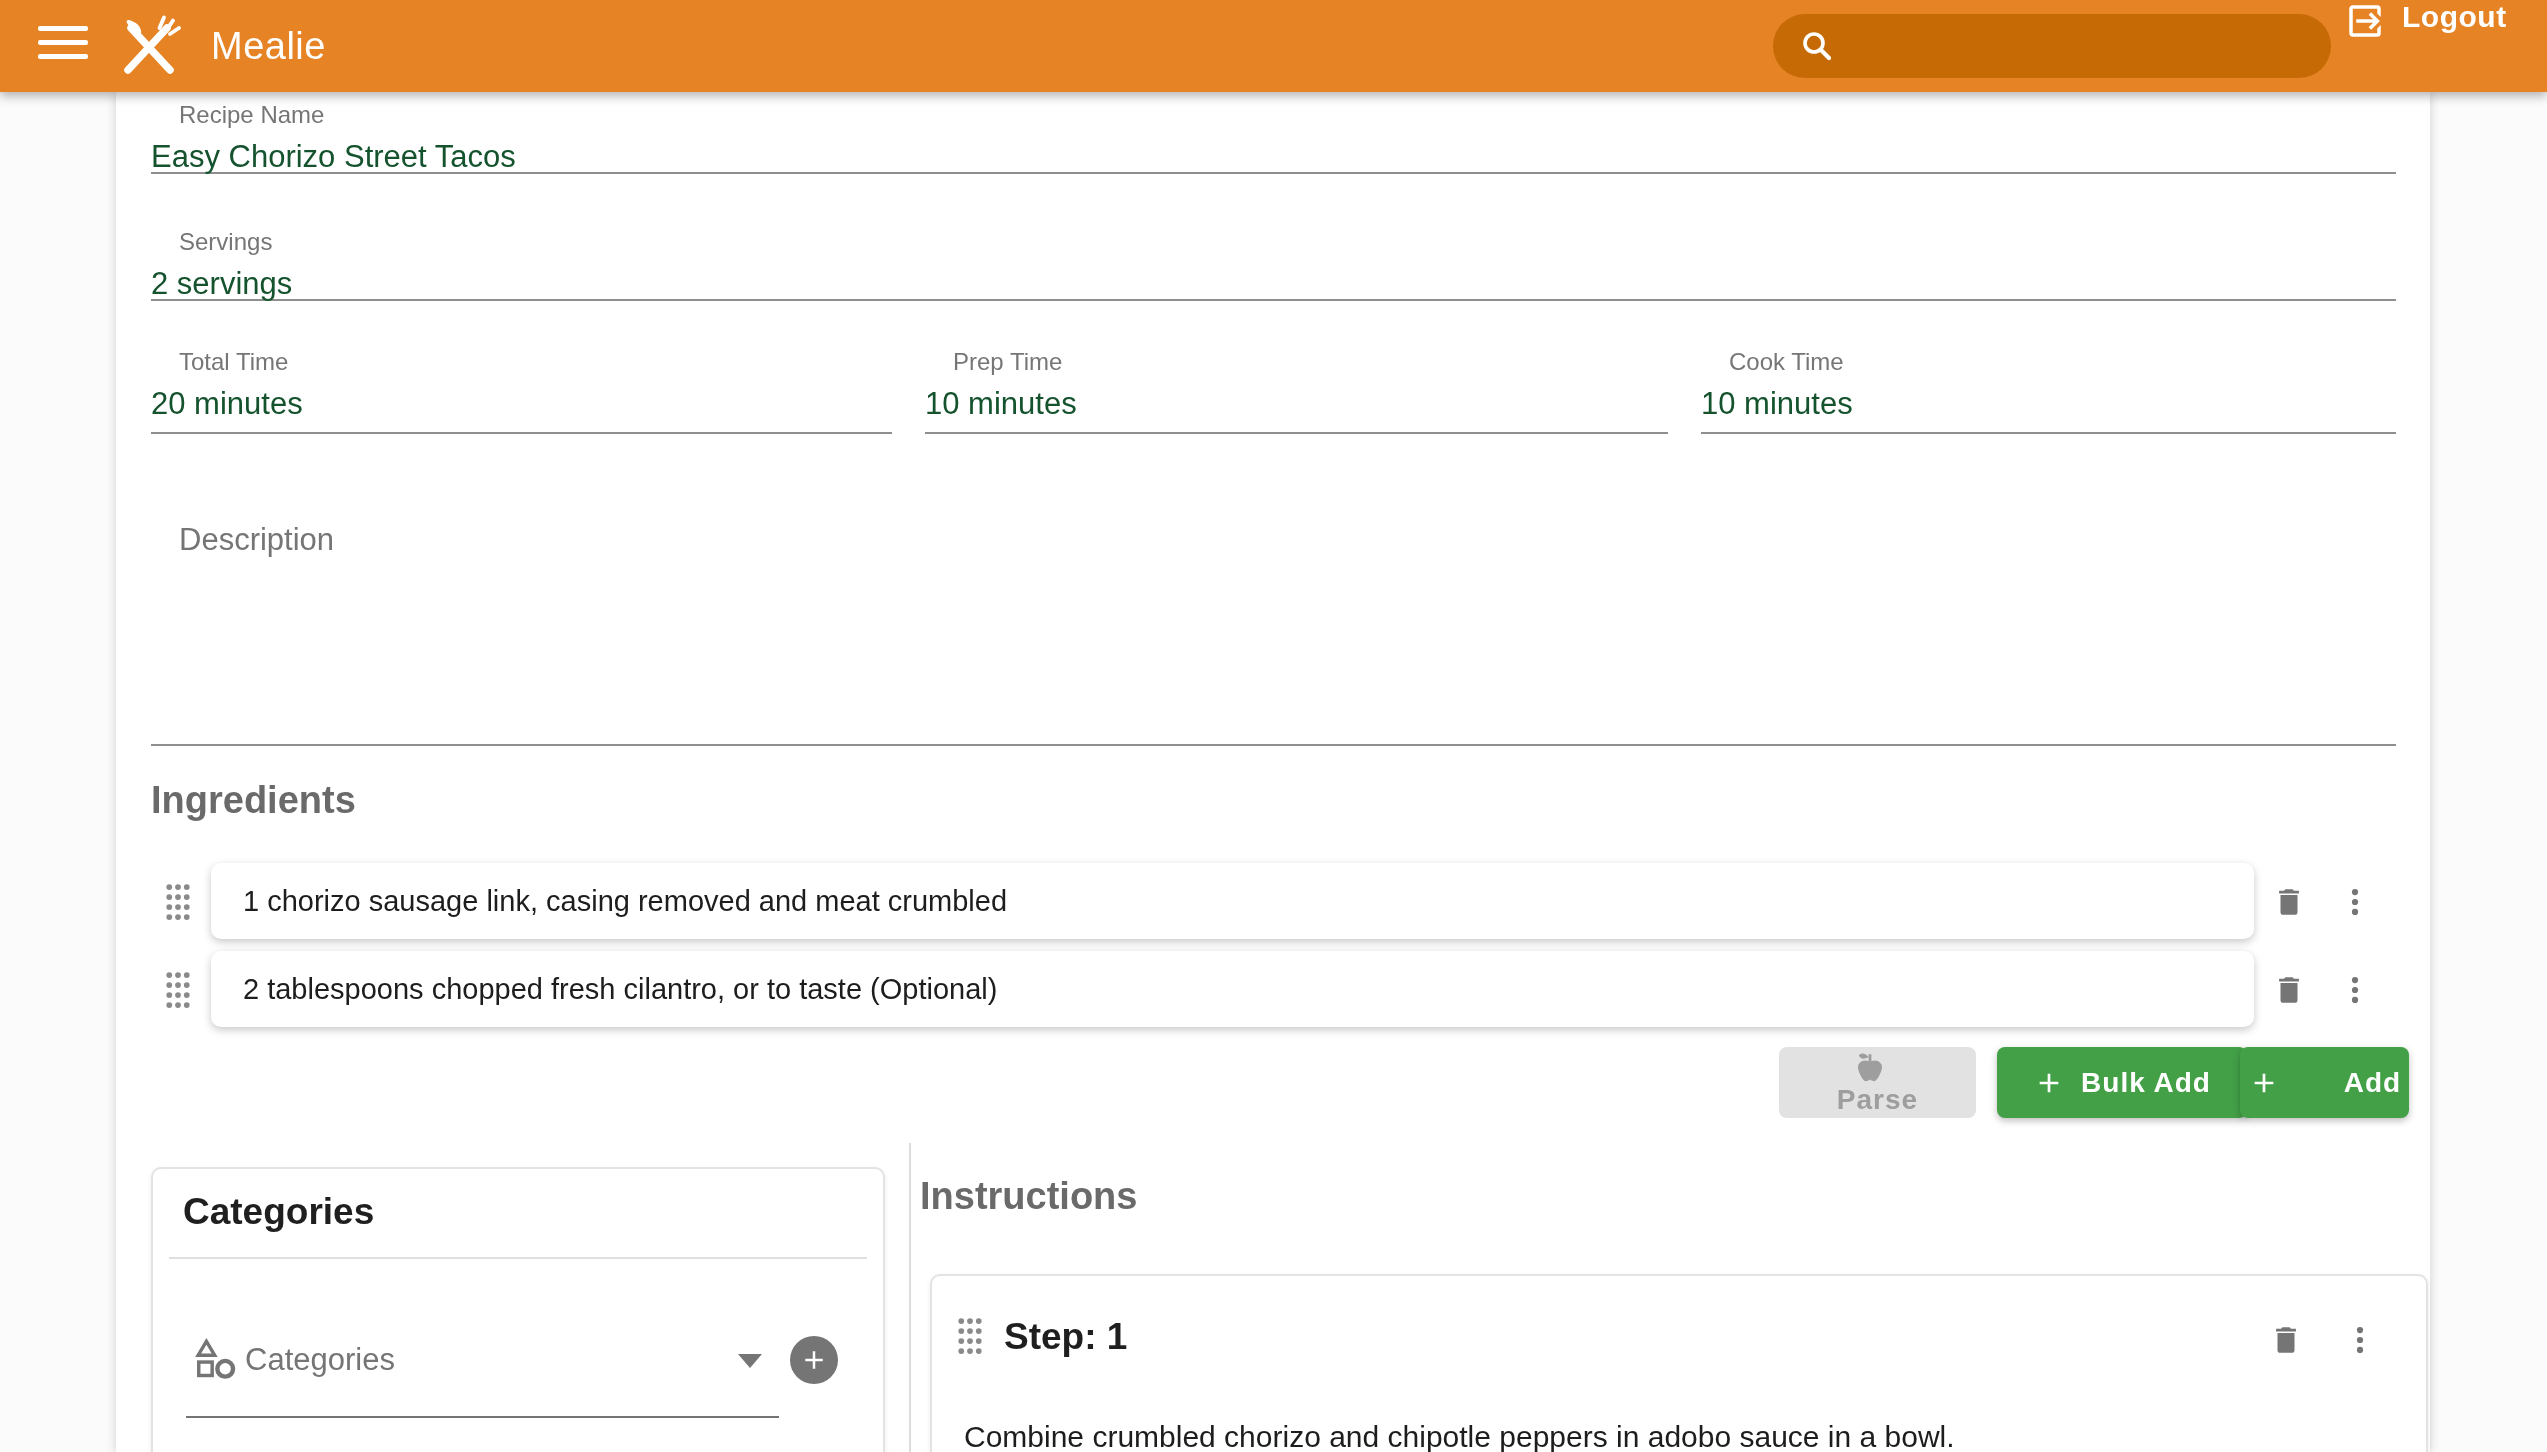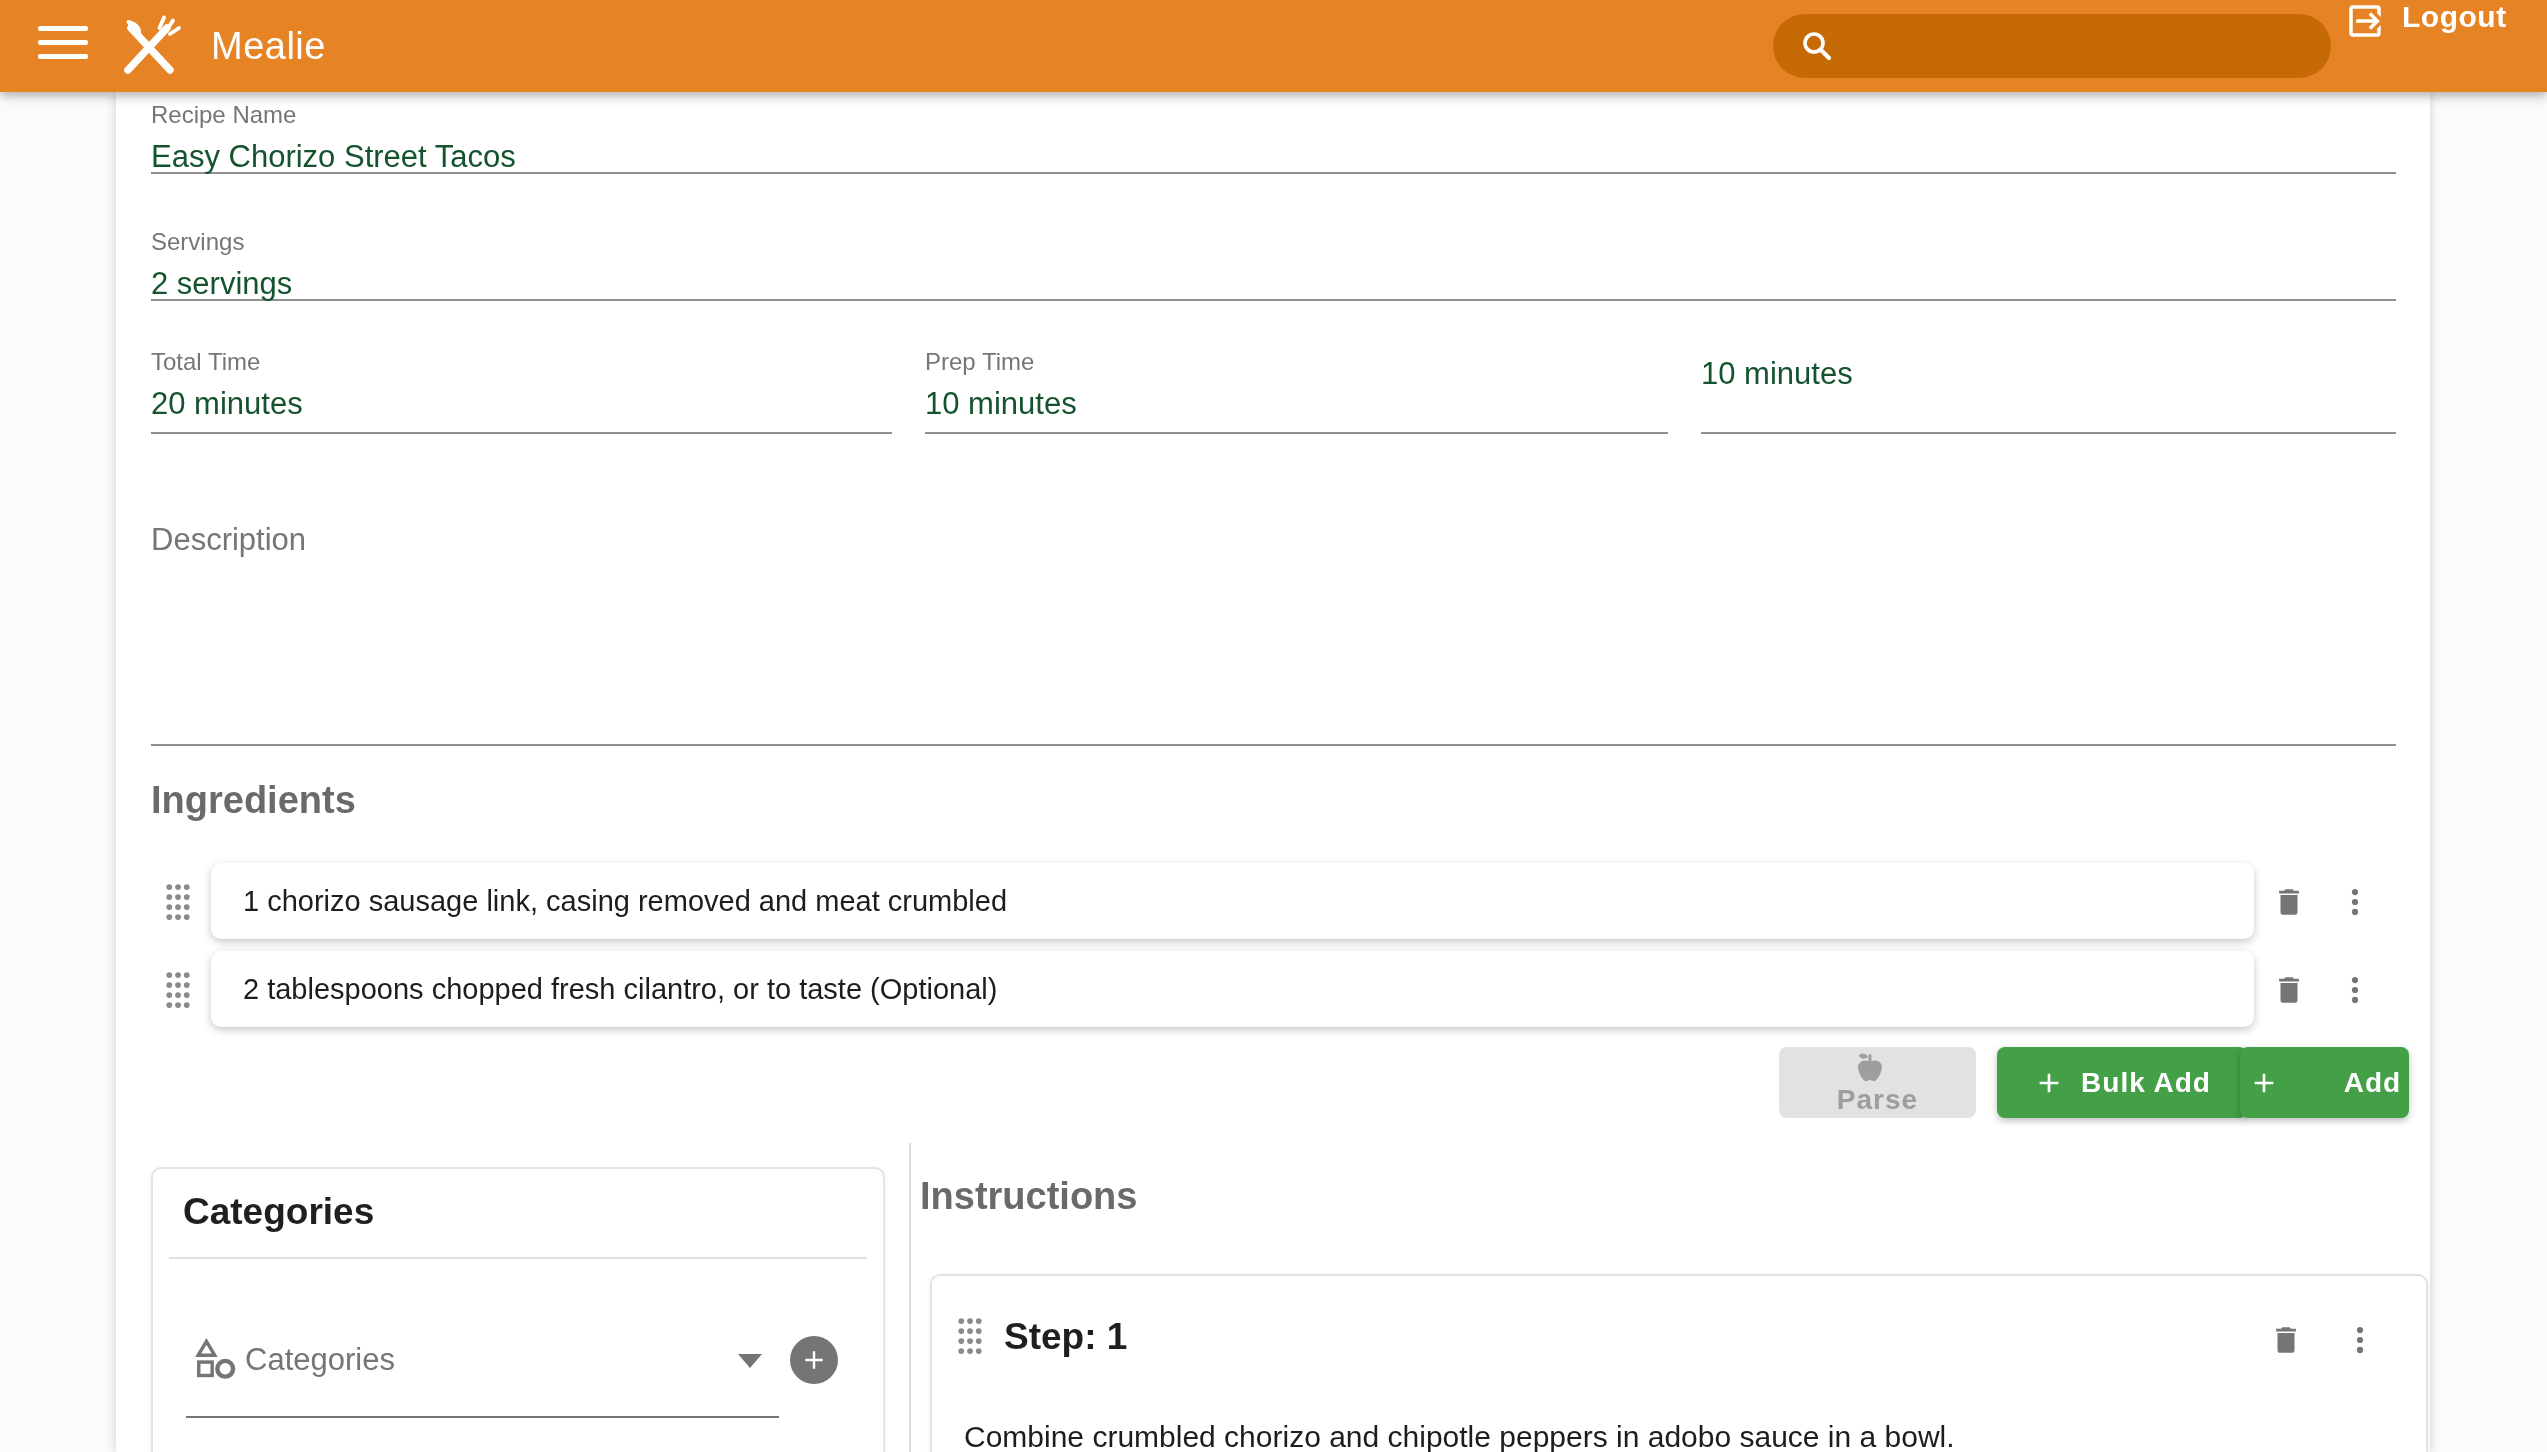--- a/index.html
+++ b/index.html
@@ -21,21 +21,21 @@
                      color:#fff;font-size:31px;font-family:"Liberation Sans",sans-serif;}
   .search-pill input::placeholder{color:rgba(255,255,255,0.55);}
   .logout{position:absolute;left:2344px;top:0;height:92px;display:flex;cursor:pointer;}
   .logout .label{color:#fff;font-size:30px;font-weight:bold;margin-left:16px;letter-spacing:0.5px;}
 
   
   .main-card{position:absolute;left:116px;top:92px;width:2314px;height:1361px;background:#fff;
              box-shadow:0 0 10px rgba(0,0,0,0.18);}
 
   .field{position:absolute;border-bottom:2px solid #8F8F8F;}
-  .field .flabel{font-size:24px;color:#767676;line-height:30px;}
+  .field .flabel{font-size:24px;color:#767676;line-height:30px;margin-left:28px;}
   .field input{display:block;width:100%;background:transparent;border:none;outline:none;padding:0;
                font-size:31px;color:#14532d;font-family:"Liberation Sans",sans-serif;margin-top:9px;}
 
   .section-heading{position:absolute;font-size:38px;font-weight:bold;color:#6a6a6a;}
 
   
   .ing-row-card{position:absolute;background:#fff;border-radius:10px;box-shadow:0 3px 9px rgba(0,0,0,0.22);
                 display:flex;align-items:center;}
   .ing-row-card input{flex:1;border:none;outline:none;background:transparent;margin:0 30px;
                       font-size:29px;color:#1d1d1d;font-family:"Liberation Sans",sans-serif;}
@@ -120,20 +120,21 @@
 
     <div class="field" style="left:35px;top:255px;width:741px;height:85px;">
       <div class="flabel">Total Time</div>
       <input type="text" value="20 minutes" style="">
     </div>
     <div class="field" style="left:809px;top:255px;width:743px;height:85px;">
       <div class="flabel">Prep Time</div>
       <input type="text" value="10 minutes" style="">
     </div>
     <div class="field" style="left:1585px;top:255px;width:695px;height:85px;">
+      <div class="flabel">Cook Time</div>
       <input type="text" value="10 minutes" style="">
     </div>
 
     <div class="field" style="left:35px;top:433px;width:2245px;height:219px;">
       <div class="flabel" style="font-size:31px;color:#757575;">Description</div>
       <textarea style="position: absolute; left: 0px; top: 46px; width: 100%; height: 159px; border: none; outline: none; resize: none; background: transparent; font-family: &quot;Liberation Sans&quot;, sans-serif; font-size: 29px;"></textarea>
     </div>
 
     <div class="section-heading" style="left:35px;top:687px;">Ingredients</div>
 

